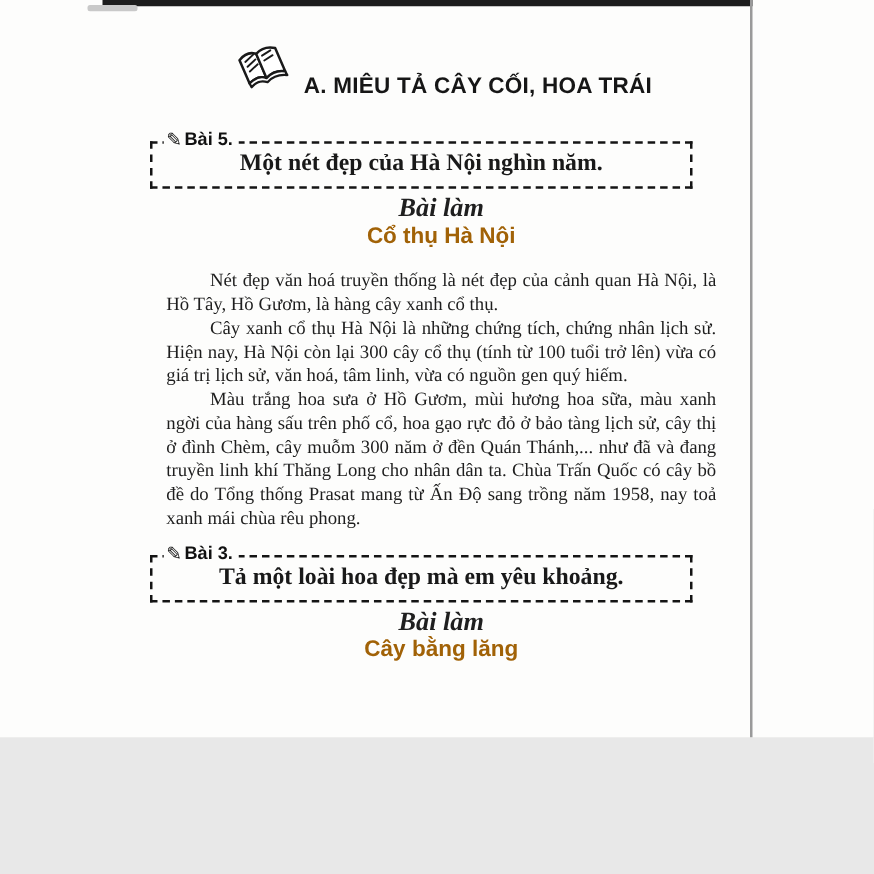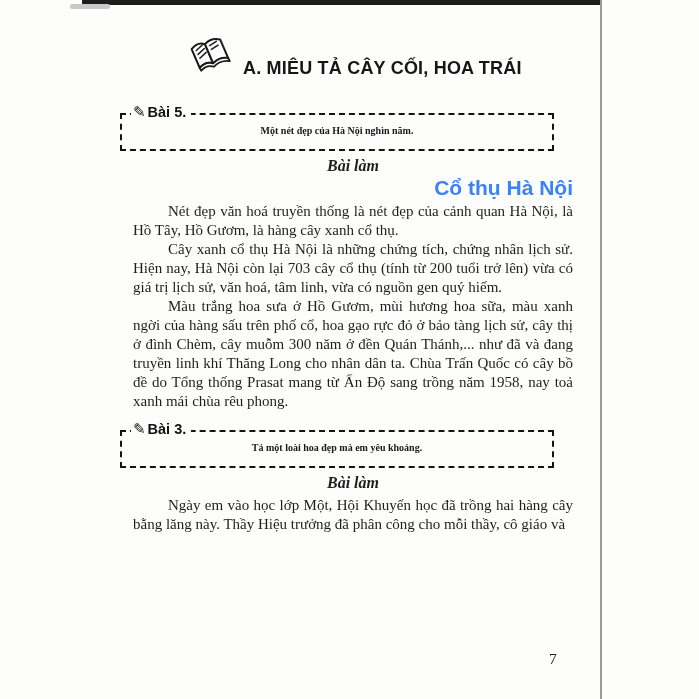--- a/index.html
+++ b/index.html
@@ -1,18 +1,18 @@
 <!DOCTYPE html>
 <html><head>
 <meta charset="utf-8">
 <style>
   html,body{margin:0;padding:0;background:#e8e8e8;}
   .page{
     position:relative;
-    width:699px;height:699px;
+    width:699px;height:590px;
     background:#fdfdfc;
     overflow:hidden;
     font-family:"Liberation Serif", serif;
     color:#1f1f1f;
   }
   
   .scan-top-bar{
     position:absolute;left:82px;top:0;width:520px;height:5px;
     background:#1d1d1d;
   }
@@ -51,42 +51,42 @@
     background:#fdfdfc;padding:0 5px 0 2px;
     font-family:"Liberation Sans", sans-serif;
     font-weight:bold;font-size:14.5px;color:#111;
     display:flex;align-items:center;gap:2px;line-height:20px;
   }
   .pencil-icon{
     font-size:15px;transform:rotate(0deg);display:inline-block;
     font-family:"DejaVu Sans", sans-serif;font-weight:normal;
   }
   .ex-prompt{
-    text-align:center;font-weight:bold;font-size:10px;
+    text-align:center;font-weight:bold;font-size:19px;
     line-height:21px;color:#191919;
   }
   
   .bailam{
     text-align:center;font-weight:bold;font-style:italic;
-    font-size:16px;margin-top:5px;line-height:20px;
+    font-size:21px;margin-top:5px;line-height:20px;
   }
   .essay-title{
-    text-align:right;
+    text-align:center;
     font-family:"Liberation Sans", sans-serif;
-    font-weight:bold;font-size:21px;line-height:22px;
-    margin-top:1px;color:#3b82f6;
+    font-weight:bold;font-size:18px;line-height:22px;
+    margin-top:1px;color:#a16207;
   }
   
   .essay p{
     margin:0;padding:0;
     font-size:15px;line-height:19px;
     text-align:justify;text-indent:35px;
     color:#1e1e1e;
   }
-  .essay{margin-top:3px;}
+  .essay{margin-top:17px;}
   .page-number{
     position:absolute;left:549px;top:650px;
     font-size:15.5px;color:#222;
   }
 </style>
 </head>
 <body>
 
 <div class="page">
 
@@ -119,37 +119,37 @@
       <div class="ex-box">
         <div class="ex-prompt">Một nét đẹp của Hà Nội nghìn năm.</div>
       </div>
     </div>
 
     <div class="bailam">Bài làm</div>
     <div class="essay-title">Cổ thụ Hà Nội</div>
 
     <div class="essay">
       <p>Nét đẹp văn hoá truyền thống là nét đẹp của cảnh quan Hà Nội, là Hồ Tây, Hồ Gươm, là hàng cây xanh cổ thụ.</p>
-      <p>Cây xanh cổ thụ Hà Nội là những chứng tích, chứng nhân lịch sử. Hiện nay, Hà Nội còn lại 703 cây cổ thụ (tính từ 200 tuổi trở lên) vừa có giá trị lịch sử, văn hoá, tâm linh, vừa có nguồn gen quý hiếm.</p>
+      <p>Cây xanh cổ thụ Hà Nội là những chứng tích, chứng nhân lịch sử. Hiện nay, Hà Nội còn lại 300 cây cổ thụ (tính từ 100 tuổi trở lên) vừa có giá trị lịch sử, văn hoá, tâm linh, vừa có nguồn gen quý hiếm.</p>
       <p>Màu trắng hoa sưa ở Hồ Gươm, mùi hương hoa sữa, màu xanh ngời của hàng sấu trên phố cổ, hoa gạo rực đỏ ở bảo tàng lịch sử, cây thị ở đình Chèm, cây muỗm 300 năm ở đền Quán Thánh,... như đã và đang truyền linh khí Thăng Long cho nhân dân ta. Chùa Trấn Quốc có cây bồ đề do Tổng thống Prasat mang từ Ấn Độ sang trồng năm 1958, nay toả xanh mái chùa rêu phong.</p>
     </div>
 
     <div class="exercise ex-2">
       <div class="ex-label">
         <span class="pencil-icon">✎</span>
         <span>Bài 3.</span>
       </div>
       <div class="ex-box">
         <div class="ex-prompt">Tả một loài hoa đẹp mà em yêu khoảng.</div>
       </div>
     </div>
 
     <div class="bailam">Bài làm</div>
+    <div class="essay-title">Cây bằng lăng</div>
 
     <div class="essay">
-      <p>Ngày em vào học lớp Một, Hội Khuyến học đã trồng hai hàng cây bằng lăng này. Thầy Hiệu trưởng đã phân công cho mỗi thầy, cô giáo và</p>
     </div>
 
   </div>
 
   <div class="page-number">7</div>
 
 </div>
 
 </body></html>

